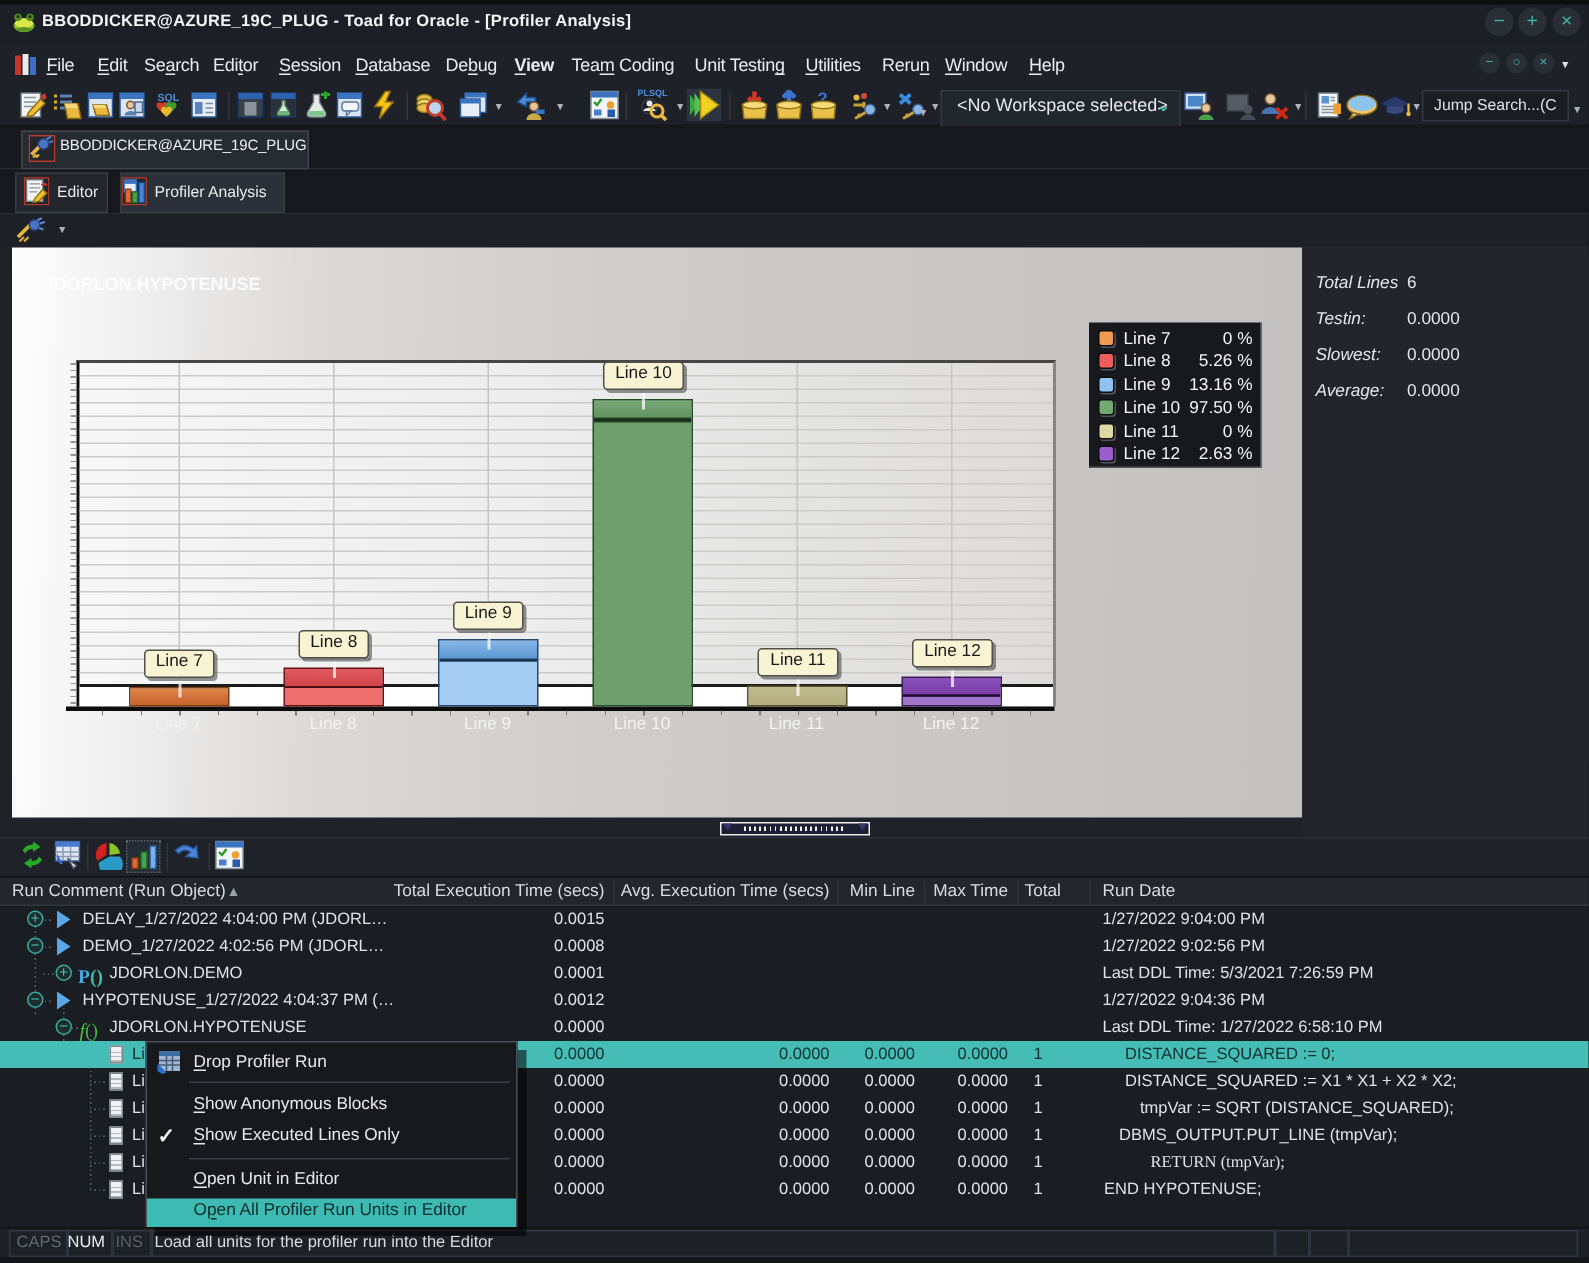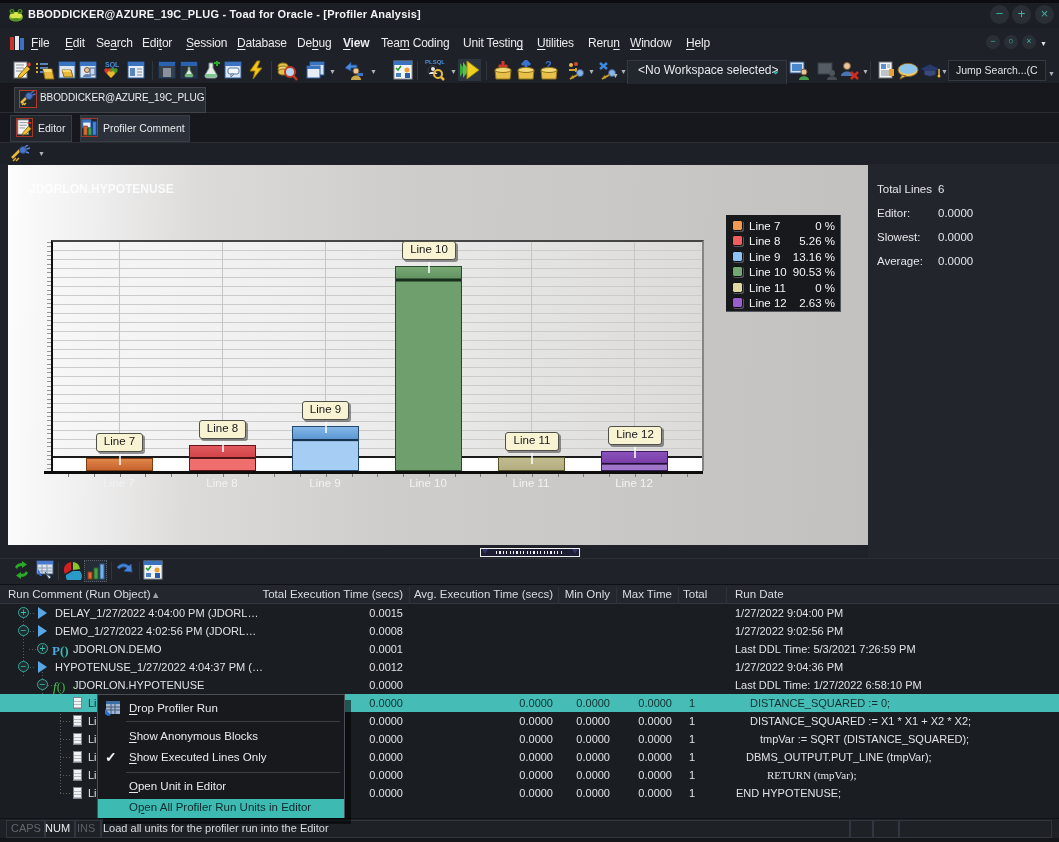--- a/index.html
+++ b/index.html
@@ -45,21 +45,21 @@
   box-shadow:2px 2px 0 rgba(45,45,45,0.5); color:#17171a; font-size:11.5px; text-align:center; line-height:15px; }
 .xlab { position:absolute; top:477px; width:80px; text-align:center; font-size:11.5px; color:#f2f2f2; }
 #legend { left:726px; top:215px; width:115px; height:97px; background:#17191d;
   border-right:1px solid #51565e; border-bottom:1px solid #51565e; }
 .leg-row { position:absolute; left:6px; width:104px; height:16px; }
 .leg-sw { position:absolute; left:0; top:2px; width:11px; height:11px; border-radius:2.5px; border:1px solid #0c0e10; box-shadow:1px 1px 0 rgba(160,160,170,0.45); }
 .leg-name { position:absolute; left:17px; top:2px; font-size:11.5px; color:#f3f5f7; }
 .leg-pct { position:absolute; right:1px; top:2px; font-size:11.5px; color:#f3f5f7; }
 #splitbar { left:480px; top:548px; width:100px; height:9px; background:#1d1e33; border:1.5px solid #ededed; }
 #stats { left:868px; top:164px; width:191px; height:394px; background:#22252b; }
-.stat-lab { left:877px; font-size:11.5px; color:#e3e6e9; }
+.stat-lab { left:877px; font-size:11.5px; color:#e3e6e9;font-style:italic; }
 .stat-val { left:938px; font-size:11.5px; color:#e3e6e9; }
 #btoolbar { left:0; top:558px; width:1059px; height:26px; background:#1f2228; border-top:1px solid #2c3037; }
 .bsep { position:absolute; top:562px; width:1px; height:18px; background:#31353c; }
 #gridhdr { left:0; top:584px; width:1059px; height:20px; background:#23262c; border-top:1px solid #0e1014; border-bottom:1px solid #33373d; font-size:11.5px; color:#d9dde1; }
 .hcell { position:absolute; top:3px; white-space:pre; }
 .hsep { position:absolute; top:2px; width:1px; height:16px; background:#30343a; }
 #gridbody { left:0; top:604px; width:1059px; height:214px; background:#1a1d22; font-size:11px; color:#dfe2e6; }
 .grow { position:absolute; left:0; width:1059px; height:18px; }
 .gc { position:absolute; top:2.5px; white-space:pre; }
 .num { text-align:right; }
@@ -339,21 +339,21 @@
 </svg>
 <div class="abs" style="left:38px; top:122px; font-size:10.5px; color:#e9ebee;">Editor</div>
 <svg class="abs" style="left:81px; top:118px;" width="17" height="19" viewBox="0 0 19 21">
  <rect x="0.5" y="0.5" width="18" height="20" fill="#23262c" stroke="#b43a2a"></rect>
  <rect x="2" y="2" width="9" height="9" fill="#e8eef6" stroke="#3a74c0"></rect>
  <rect x="2" y="2" width="9" height="3" fill="#3a74c0"></rect>
  <rect x="3" y="9" width="4" height="10" fill="#e06a3a" stroke="#8a3a10"></rect>
  <rect x="8" y="11" width="4" height="8" fill="#4aa04a" stroke="#1a6a2a"></rect>
  <rect x="13" y="4" width="4" height="15" fill="#4a86d8" stroke="#1a4a8a"></rect>
 </svg>
-<div class="abs" style="left:103px; top:122px; font-size:10.5px; color:#e9ebee;">Profiler Comment</div>
+<div class="abs" style="left:103px; top:122px; font-size:10.5px; color:#e9ebee;">Profiler Analysis</div>
 
 <div class="abs" id="minibar"></div>
 <svg class="abs" style="left:10px; top:145px;" width="24" height="17" viewBox="0 0 24 17">
  <path d="M2 13 L10 5" stroke="#e8b93e" stroke-width="2.5"></path>
  <path d="M3 16 L6 13 M6 16 L9 13" stroke="#d8a92e" stroke-width="1.5"></path>
  <circle cx="13" cy="5" r="3.5" fill="#4a74c4" stroke="#26427a"></circle>
  <path d="M15 2 L18 0 M16.5 4 L20 3 M16 7 L19 8" stroke="#5a84d4" stroke-width="1.5"></path>
 </svg>
 <div class="abs darr" style="left:38px; top:150px;">▼</div>
 
@@ -442,21 +442,21 @@
         <span class="leg-pct">5.26 %</span>
       </div>
   <div class="leg-row" style="top:33.5px;">
         <span class="leg-sw" style="background:#8fc3f3;"></span>
         <span class="leg-name">Line 9</span>
         <span class="leg-pct">13.16 %</span>
       </div>
   <div class="leg-row" style="top:49px;">
         <span class="leg-sw" style="background:#73a872;"></span>
         <span class="leg-name">Line 10</span>
-        <span class="leg-pct">90.53 %</span>
+        <span class="leg-pct">97.50 %</span>
       </div>
   <div class="leg-row" style="top:64.5px;">
         <span class="leg-sw" style="background:#ded9a2;"></span>
         <span class="leg-name">Line 11</span>
         <span class="leg-pct">0 %</span>
       </div>
   <div class="leg-row" style="top:80px;">
         <span class="leg-sw" style="background:#9a5fcc;"></span>
         <span class="leg-name">Line 12</span>
         <span class="leg-pct">2.63 %</span>
@@ -465,21 +465,21 @@
 <div class="abs" id="splitbar">
   <div style="position:absolute; left:15px; top:2px; width:68px; height:2.5px;
     background:repeating-linear-gradient(90deg,#f0f0f0 0px,#f0f0f0 1.2px,transparent 1.2px,transparent 3.4px);"></div>
   <div style="position:absolute; left:1px; top:0px; width:0; height:0; border-top:5px solid #35356a; border-left:3px solid transparent; border-right:3px solid transparent;"></div>
   <div style="position:absolute; right:1px; top:0px; width:0; height:0; border-top:5px solid #35356a; border-left:3px solid transparent; border-right:3px solid transparent;"></div>
 </div>
 
 <div class="abs" id="stats"></div>
 <div class="abs stat-lab" style="top:183px;">Total Lines</div>
     <div class="abs stat-val" style="top:183px;">6</div>
-<div class="abs stat-lab" style="top:207px;">Editor:</div>
+<div class="abs stat-lab" style="top:207px;">Testin:</div>
     <div class="abs stat-val" style="top:207px;">0.0000</div>
 <div class="abs stat-lab" style="top:231px;">Slowest:</div>
     <div class="abs stat-val" style="top:231px;">0.0000</div>
 <div class="abs stat-lab" style="top:255px;">Average:</div>
     <div class="abs stat-val" style="top:255px;">0.0000</div>
 
 <div class="abs" id="btoolbar"></div>
 <div class="bsep" style="left:58px;"></div>
 <div class="bsep" style="left:111px;"></div>
 <div class="bsep" style="left:139px;"></div>
@@ -518,21 +518,21 @@
  <rect x="3" y="13" width="5" height="4" fill="#4a80c8"></rect>
  <circle cx="14" cy="10" r="2.5" fill="#f0a030"></circle>
  <rect x="12" y="13" width="5" height="5" fill="#2a5aa8"></rect>
 </svg>
 
 <div class="abs" id="gridhdr">
   <div class="hcell" style="left:8px;">Run Comment (Run Object)</div>
   <div class="hcell" style="left:151px; top:4px; color:#9aa0a7; font-size:9.5px;">▲</div>
   <div class="hcell num" style="left:253px; width:150px;">Total Execution Time (secs)</div>
   <div class="hcell num" style="left:403px; width:150px;">Avg. Execution Time (secs)</div>
-  <div class="hcell num" style="left:540px; width:70px;">Min Only</div>
+  <div class="hcell num" style="left:540px; width:70px;">Min Line</div>
   <div class="hcell num" style="left:602px; width:70px;">Max Time</div>
   <div class="hcell" style="left:683px;">Total</div>
   <div class="hcell" style="left:735px;">Run Date</div>
   <div class="hsep" style="left:409px;"></div>
   <div class="hsep" style="left:558px;"></div>
   <div class="hsep" style="left:616px;"></div>
   <div class="hsep" style="left:678px;"></div>
   <div class="hsep" style="left:726px;"></div>
 </div>
 

